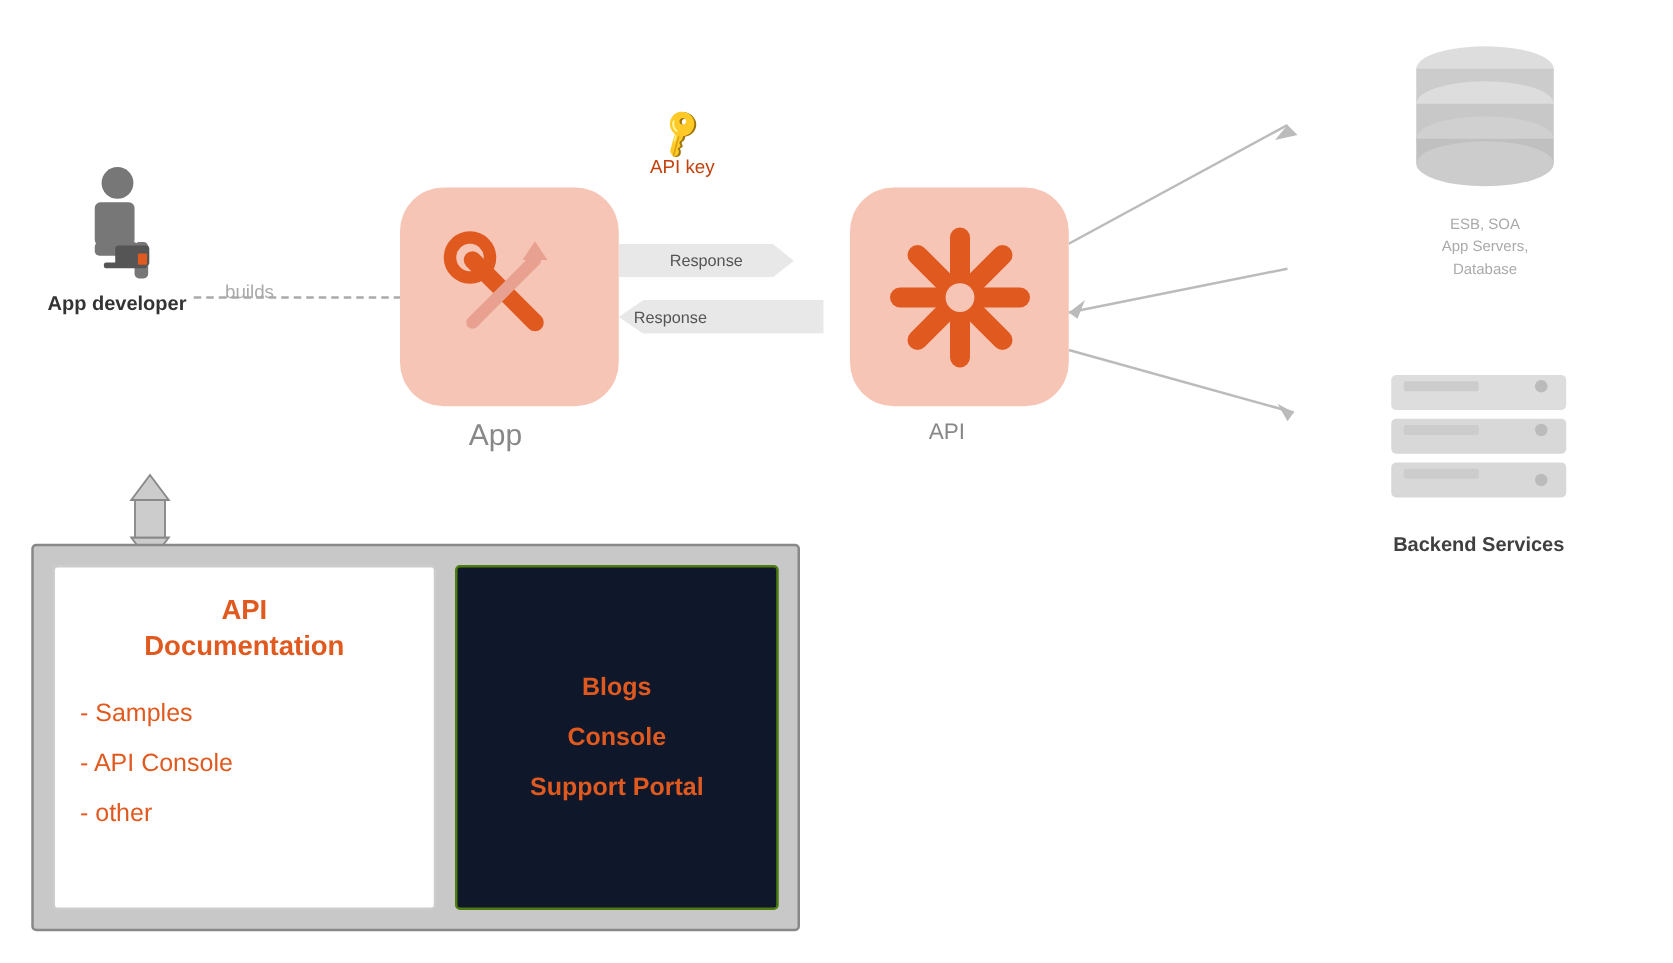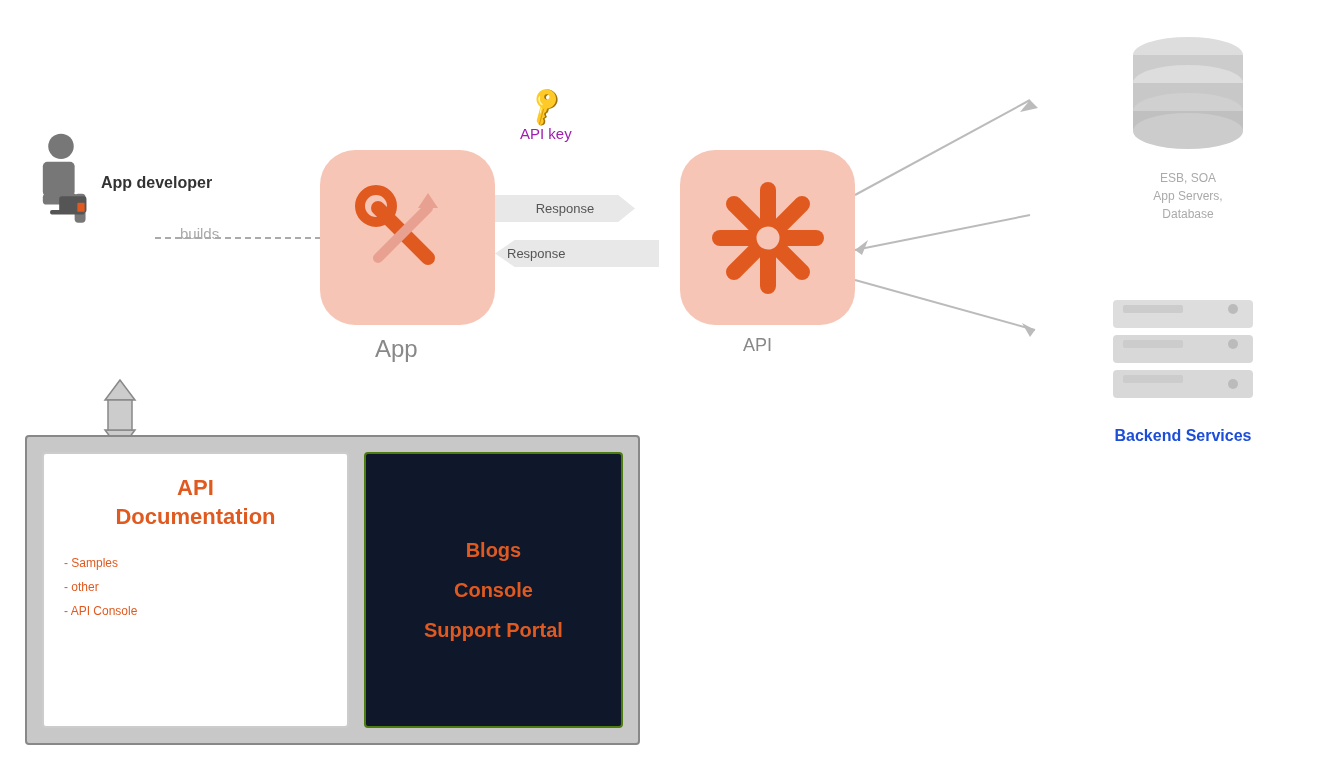--- a/index.html
+++ b/index.html
@@ -15,23 +15,24 @@
     .diagram-container {
       position: absolute;
       top: 0; left: 0;
       width: 1338px;
       height: 770px;
     }
 
     
     .app-developer {
       position: absolute;
-      left: 21px;
+      left: 38px;
       top: 130px;
       display: flex;
+      flex-direction: column;
       align-items: center;
       justify-content: flex-end;
     }
 
     .person-icon {
       width: 80px;
       height: 100px;
     }
 
     .app-developer-label {
@@ -107,21 +108,21 @@
     }
 
     .key-icon {
       font-size: 28px;
       transform: rotate(-30deg);
       display: inline-block;
       color: #e07050;
     }
 
     .api-key-label {
-      color: #a21caf;
+      color: #c2410c;
       font-size: 15px;
       margin-top: 2px;
     }
 
     
     .req-resp-area {
       position: absolute;
       left: 495px;
       top: 195px;
       width: 190px;
@@ -182,21 +183,21 @@
       color: #e05a20;
       font-size: 22px;
       font-weight: bold;
       text-align: center;
       line-height: 1.3;
       margin-bottom: 20px;
     }
 
     .api-docs-items {
       color: #e05a20;
-      font-size: 12px;
+      font-size: 20px;
       line-height: 2;
     }
 
     .community-box {
       background: #0f172a;
       border: 2px solid #4d7c0f;
       border-radius: 4px;
       padding: 20px;
       flex: 0.9;
       display: flex;
@@ -329,31 +330,31 @@
       <rect x="10" y="5" width="140" height="28" rx="4" fill="#ddd"></rect>
       <rect x="20" y="10" width="60" height="8" rx="2" fill="#ccc"></rect>
       <circle cx="130" cy="14" r="5" fill="#bbb"></circle>
       <rect x="10" y="40" width="140" height="28" rx="4" fill="#d8d8d8"></rect>
       <rect x="20" y="45" width="60" height="8" rx="2" fill="#ccc"></rect>
       <circle cx="130" cy="49" r="5" fill="#bbb"></circle>
       <rect x="10" y="75" width="140" height="28" rx="4" fill="#d8d8d8"></rect>
       <rect x="20" y="80" width="60" height="8" rx="2" fill="#ccc"></rect>
       <circle cx="130" cy="89" r="5" fill="#bbb"></circle>
     </svg>
-    <div style="color:#1d4ed8; font-size:16px; font-weight:bold; text-align:center; margin-top:8px;">Backend Services</div>
+    <div style="color:#404040; font-size:16px; font-weight:bold; text-align:center; margin-top:8px;">Backend Services</div>
   </div>
 
   <div class="portal-outer">
 
     <div class="api-docs-box">
       <div class="api-docs-title">API<br>Documentation</div>
       <div class="api-docs-items">
         <div>- Samples</div>
+        <div>- API Console</div>
         <div>- other</div>
-        <div>- API Console</div>
       </div>
     </div>
 
     <div class="community-box">
       <div class="community-title">
         <div>Blogs</div>
         <div>Console</div>
         <div>Support Portal</div>
       </div>
     </div>

